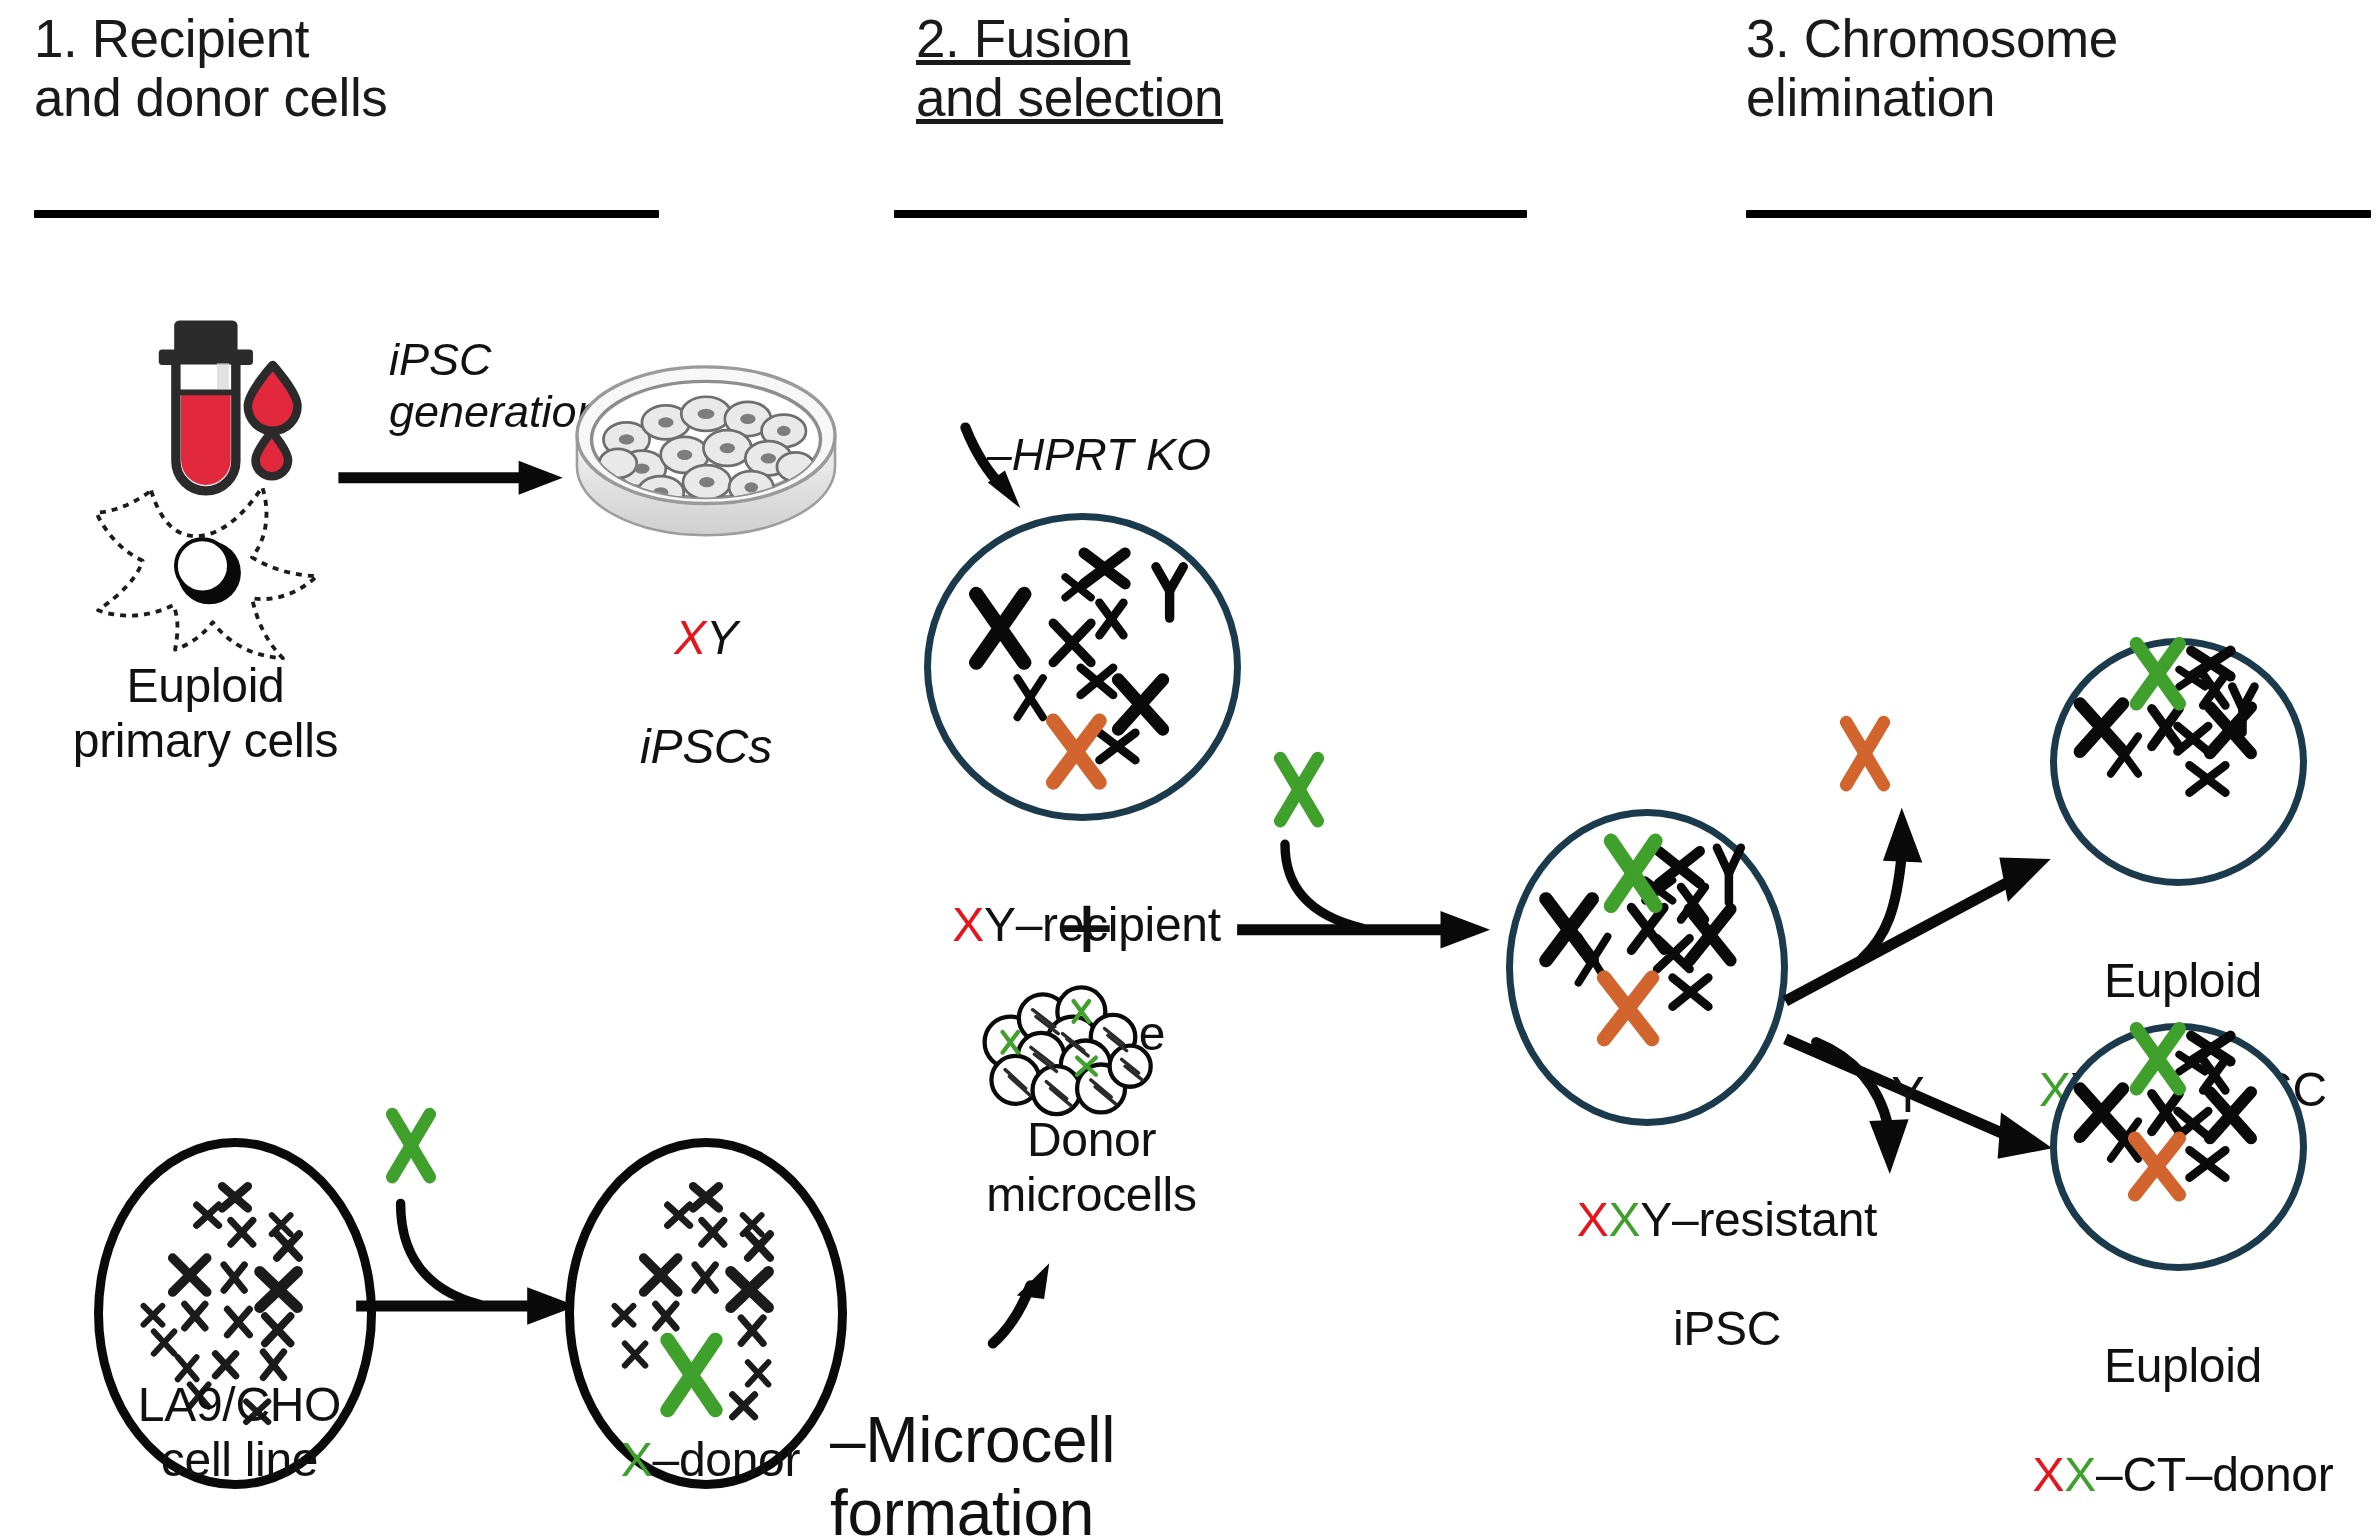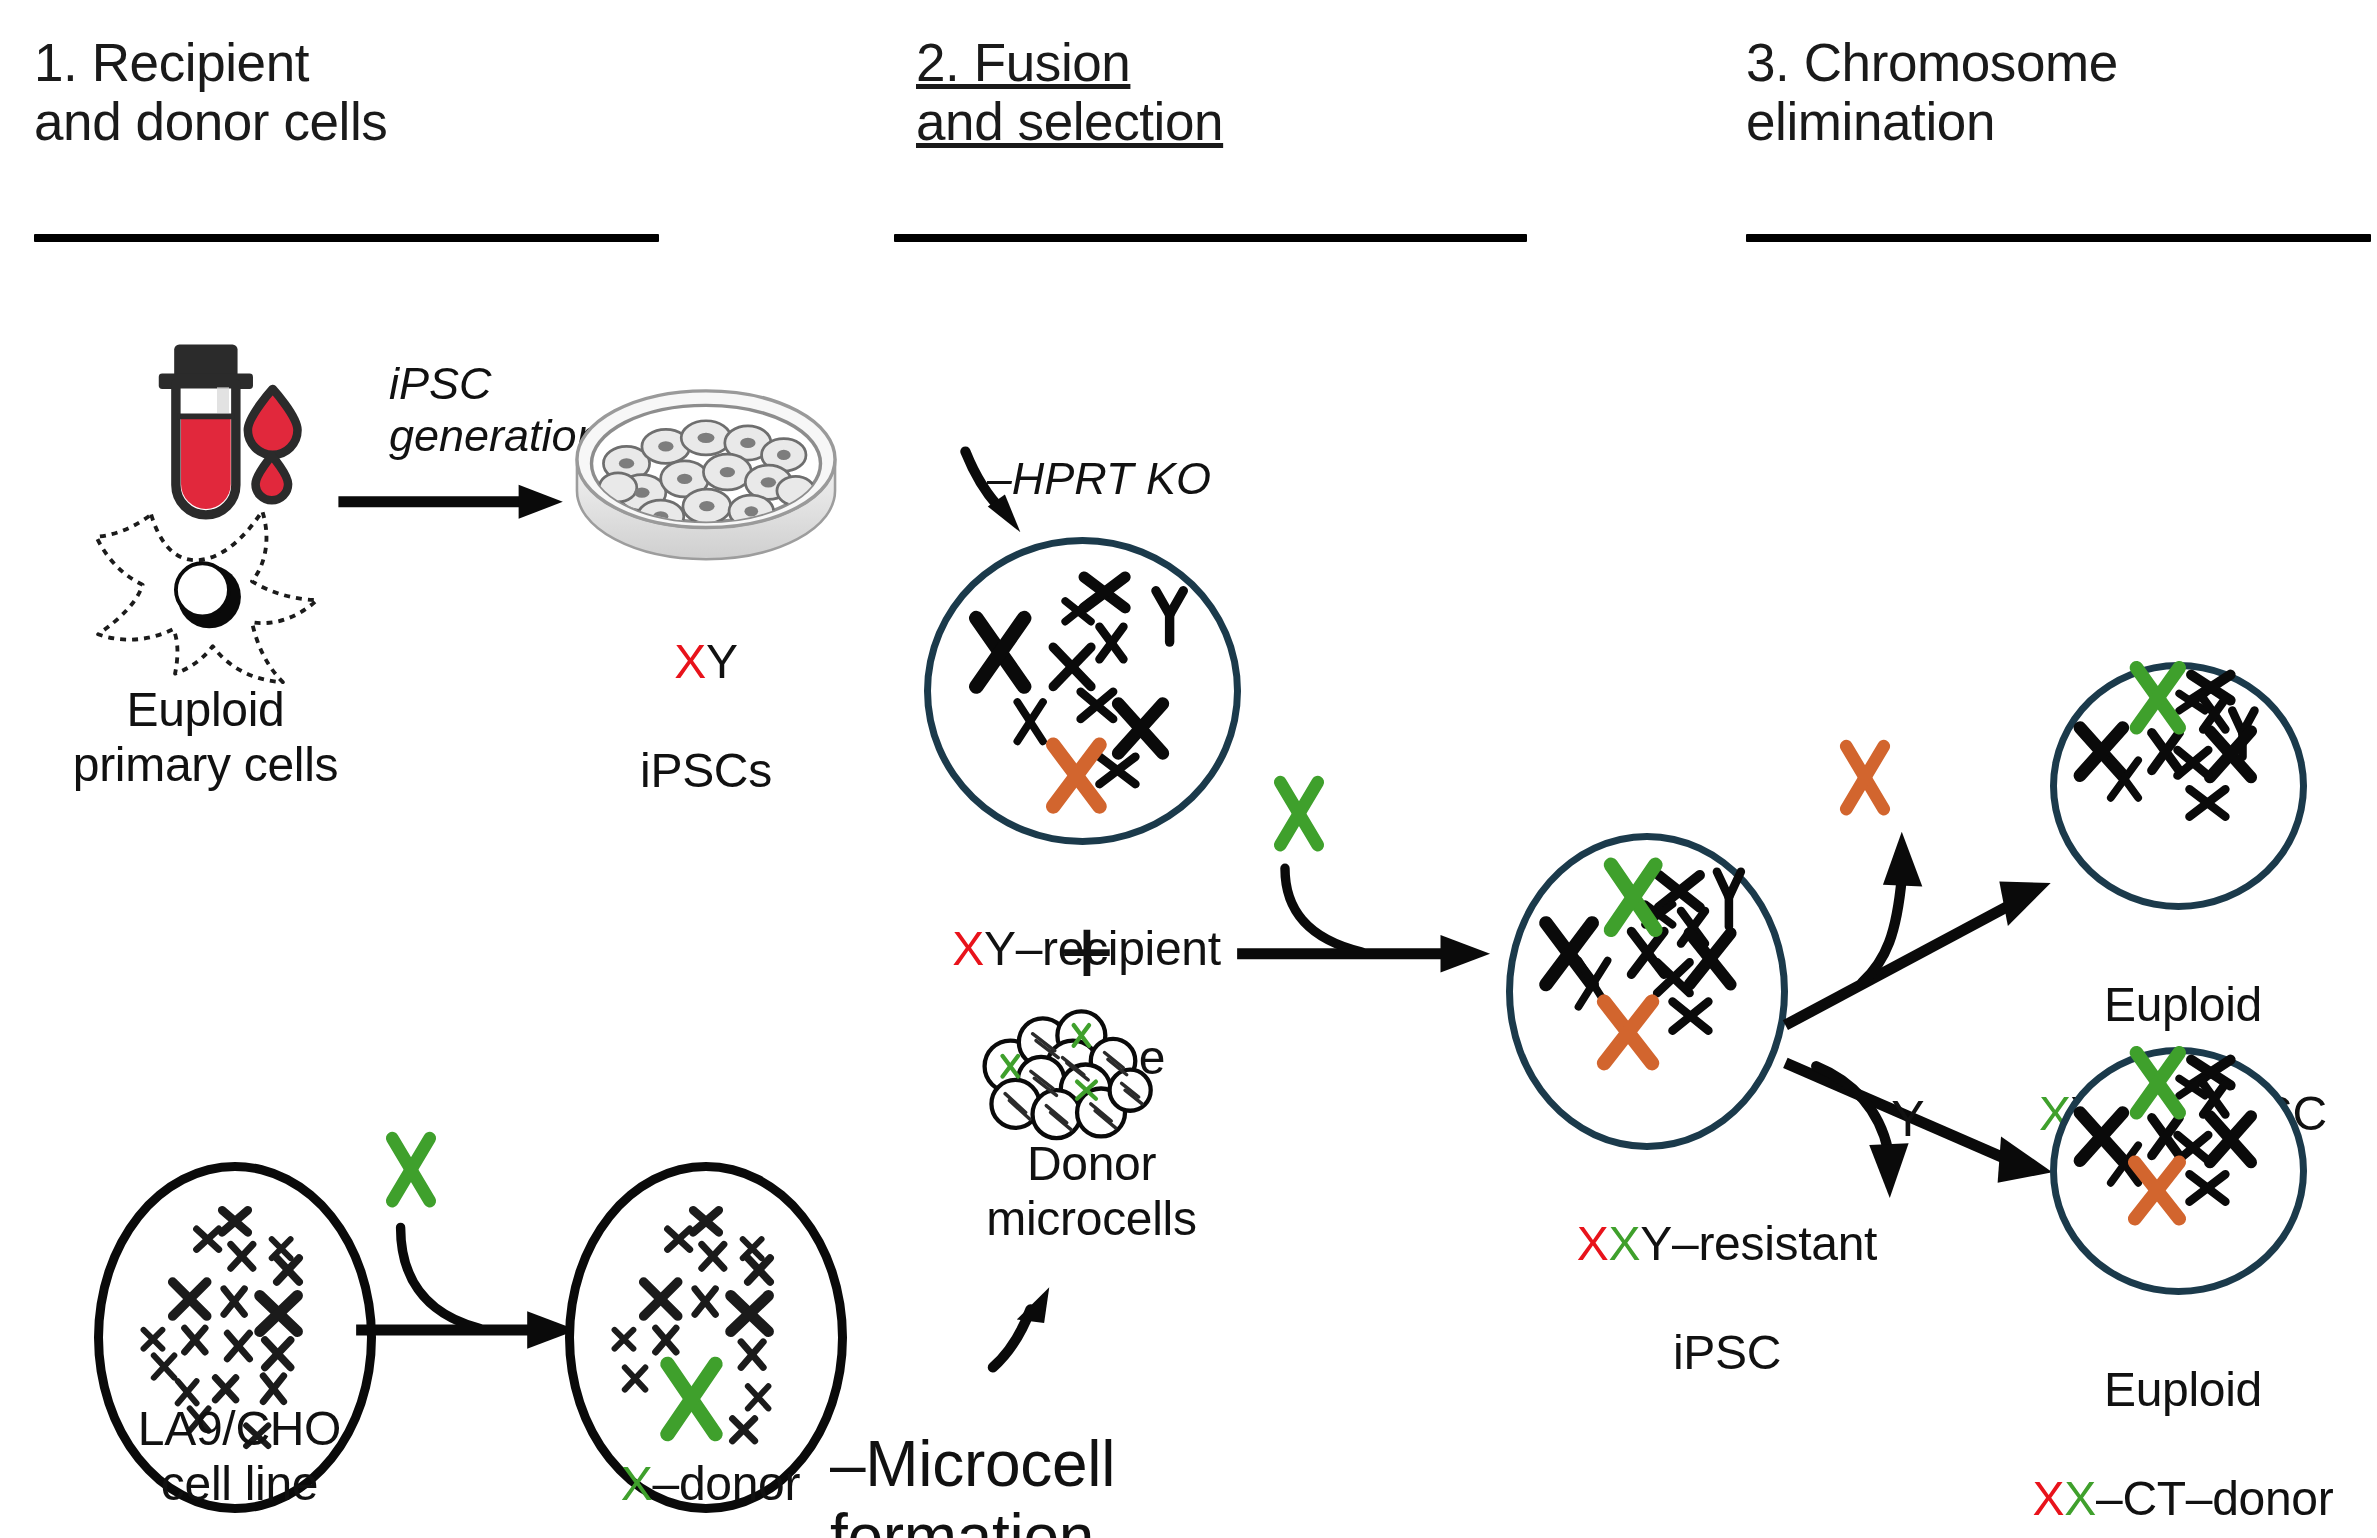--- a/index.html
+++ b/index.html
@@ -1,21 +1,21 @@
 <!DOCTYPE html>
 <html style="font-size:13.7px"><head>
 <meta charset="utf-8">
 <style>
   * { box-sizing: border-box; margin:0; padding:0; }
   html,body { background:#ffffff; }
   body {
     width:2377px; height:1539px; position:relative; overflow:hidden;
     font-family:"Liberation Sans", sans-serif; color:#111;
   }
-  .stage { position:absolute; inset:0;margin-top:24px; }
+  .stage { position:absolute; inset:0; }
   .abs { position:absolute; }
 
   
   .sec-title {
     font-size:53px; line-height:1.12; font-weight:400; color:#1a1a1a;
     letter-spacing:-0.4px; white-space:pre-line;
   }
   .sec-rule { background:#000; height:7.7px; border-radius:0.9px; }
 
   
@@ -150,21 +150,21 @@
           <ellipse cx="140" cy="126" rx="9" ry="6"></ellipse>
           <ellipse cx="190" cy="118" rx="9" ry="6"></ellipse>
           <ellipse cx="238" cy="130" rx="9" ry="6"></ellipse>
           <ellipse cx="112" cy="170" rx="9" ry="6"></ellipse>
           <ellipse cx="166" cy="158" rx="9" ry="6"></ellipse>
           <ellipse cx="218" cy="164" rx="8" ry="6"></ellipse>
         </g>
       </g>
     </svg>
   </div>
-  <div class="abs lbl" style="left:552px; top:556px; width:308px;">
+  <div class="abs lbl" style="left:552px; top:556px; width:308px;font-style:italic;">
     <span class="red">X</span><span>Y</span><br>
     <span>iPSCs</span>
   </div>
 
   <div class="abs lbl-ital lbl-left" style="left:852px; top:377px; width:359px;text-align:right;">
     <span>–</span><span>HPRT KO</span>
   </div>
   <div class="abs" style="left:950px; top:419px;">
     <svg width="103" height="103" viewBox="0 0 120 120">
       <path d="M18 10 C30 40 44 62 62 80" fill="none" stroke="#0a0a0a" stroke-width="12" stroke-linecap="round"></path>

